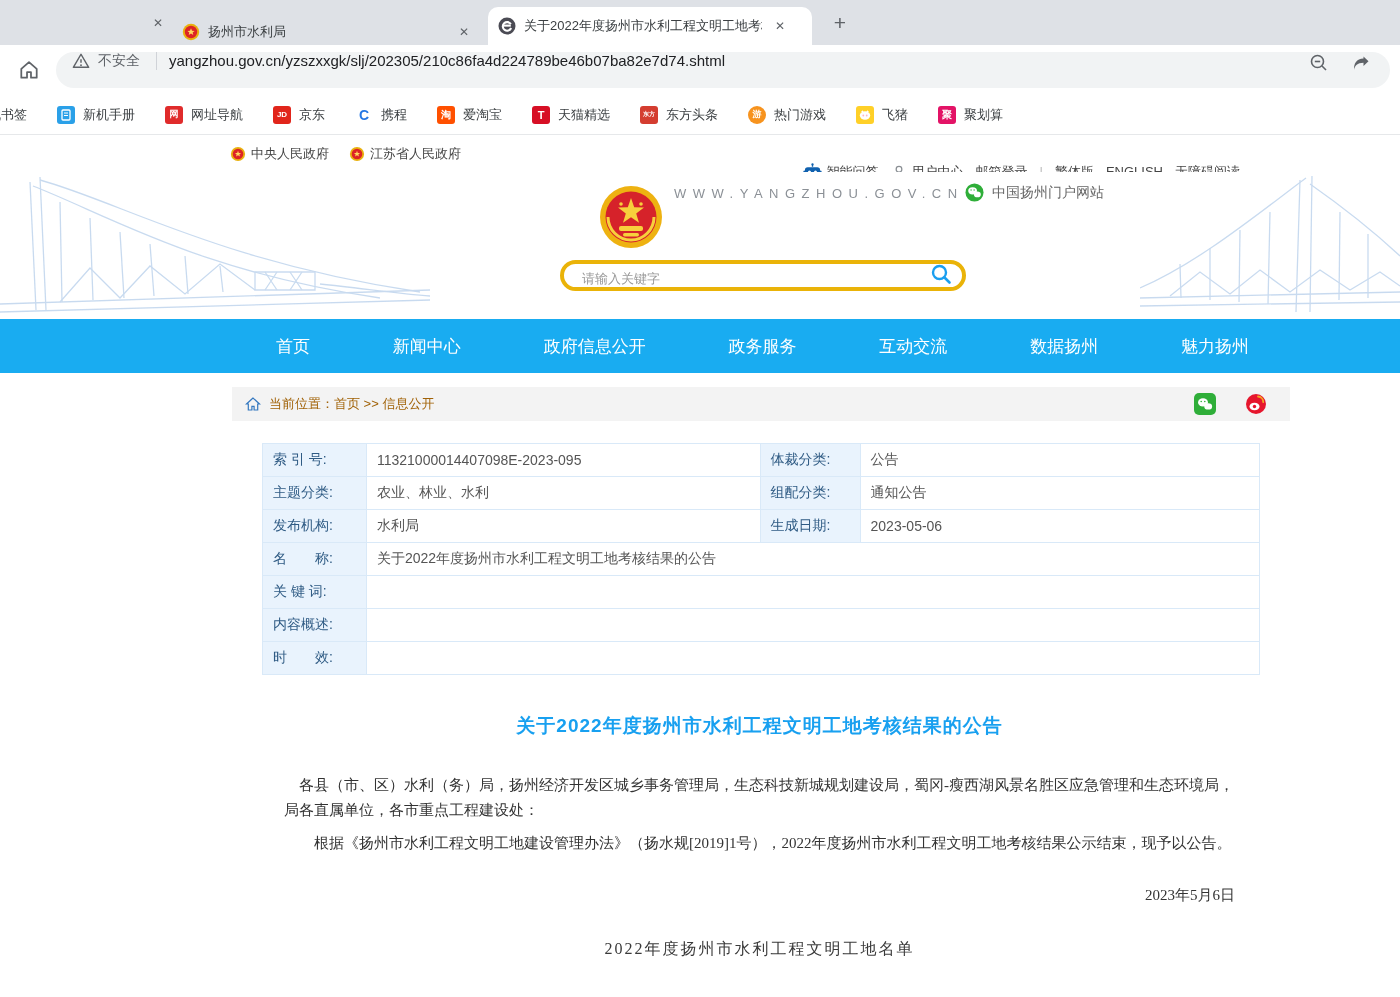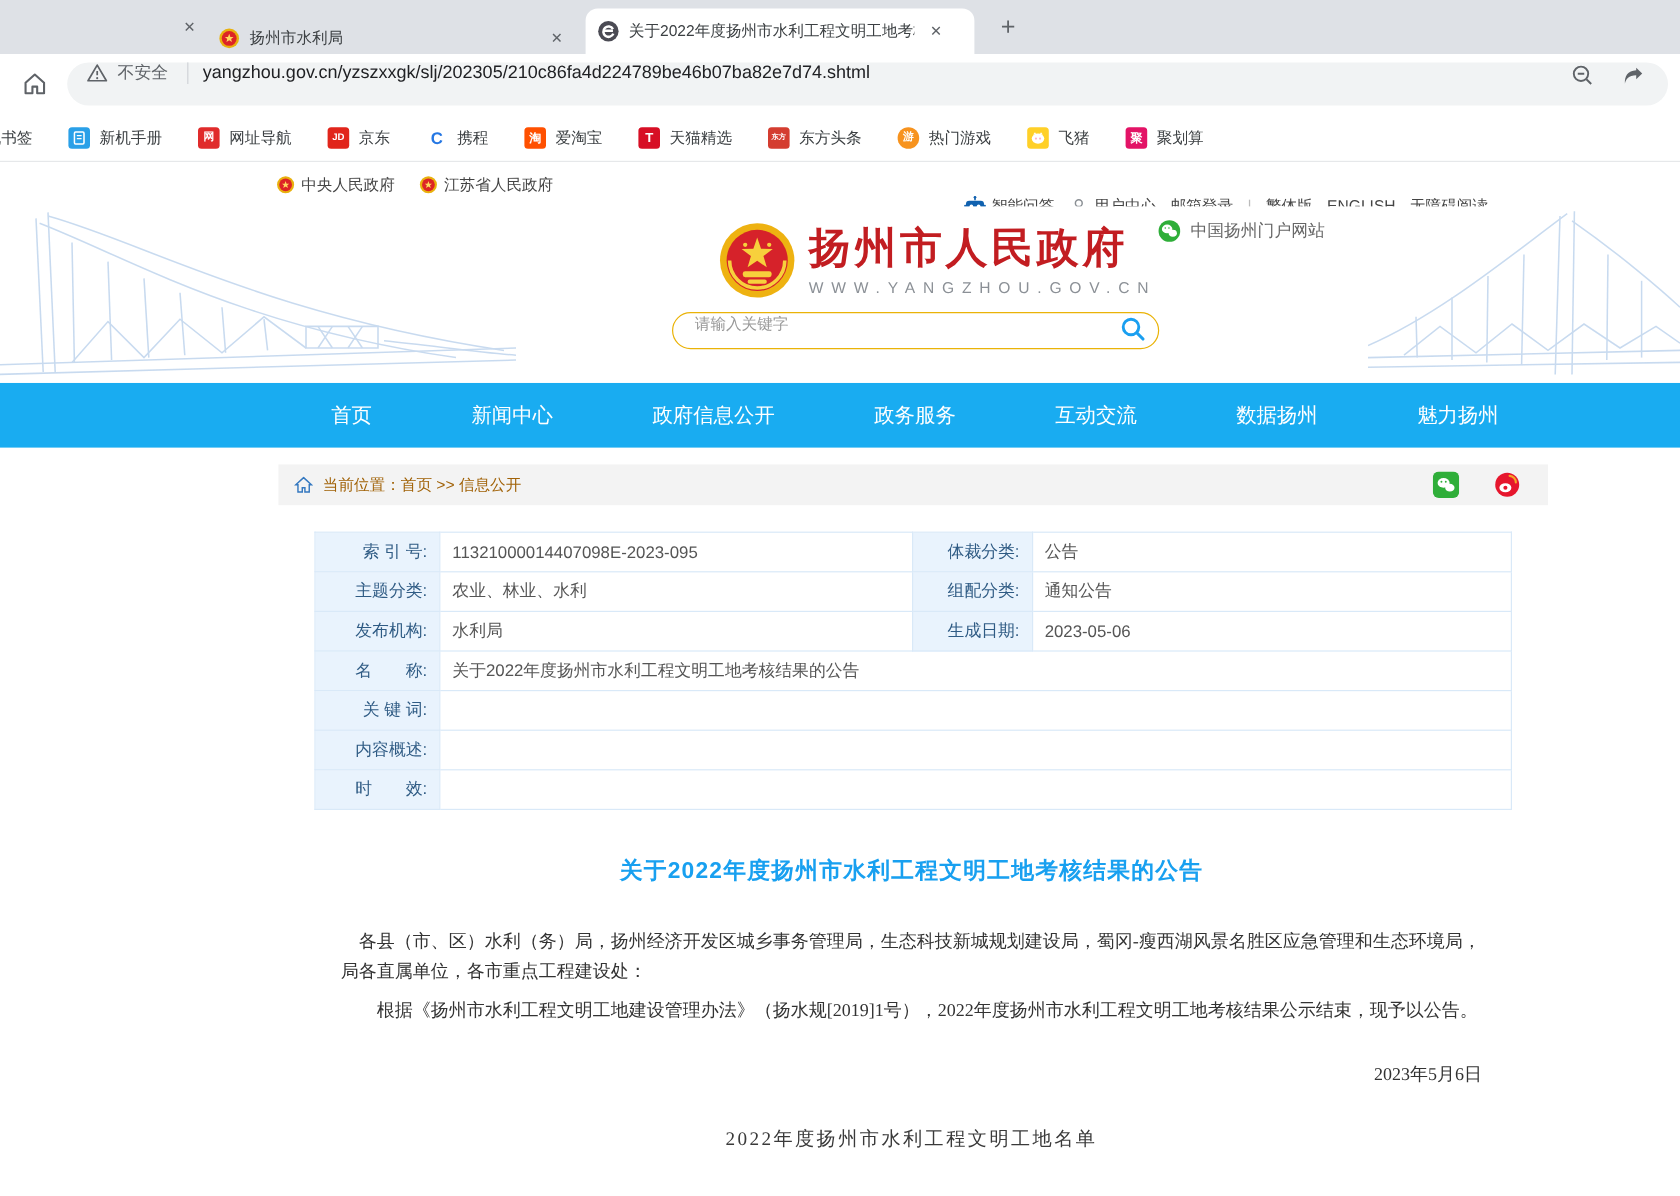--- a/index.html
+++ b/index.html
@@ -54,41 +54,41 @@
   .bridge { position:absolute; top:0; opacity:.9; }
   .bridge-left { left:0; } .bridge-right { right:0; }
   .brand { position:absolute; left:598px; top:12px; display:flex; align-items:flex-start; cursor:pointer; }
   .brand-text { margin-left:10px; }
   .site-name { font-size:35px; font-weight:bold; color:#c21d21; letter-spacing:3px;
     font-family:"Liberation Serif","DejaVu Serif",serif; line-height:46px; }
   .site-url { font-size:13px; color:#8b9096; letter-spacing:6.5px; margin-top:2px; }
   .portal { position:absolute; left:965px; top:11px; display:flex; align-items:center; gap:8px;
     font-size:14px; color:#666; cursor:pointer; }
   .searchbox { position:absolute; left:560px; top:88px; width:406px; height:31px; background:#fff;
-    border:1px solid #eab308; border-radius:16px; display:flex; align-items:flex-start; padding:0 6px 0 16px; }
+    border:4px solid #eab308; border-radius:16px; display:flex; align-items:flex-end; padding:0 6px 0 16px; }
   .searchbox input { flex:1; border:none; outline:none; font-size:13px; color:#333; background:transparent; }
   .searchbox input::placeholder { color:#999; }
   .search-btn { width:30px; height:26px; display:flex; align-items:center; justify-content:center; cursor:pointer; }
 
   
   .mainnav { height:54px; background:#19acf1; }
   .mainnav ul { list-style:none; margin:0 0 0 276px; padding:0; width:973px; height:100%;
     display:flex; justify-content:space-between; align-items:center; }
   .mainnav li { color:#fff; font-size:17px; cursor:pointer; white-space:nowrap; }
 
   
   .content { margin-left:232px; width:1058px; }
   .crumbbar { margin-top:14px; height:34px; background:#f3f3f3; display:flex; align-items:center; padding:0 13px; }
   .crumb-text { font-size:13px; color:#a16207; margin-left:8px; cursor:pointer; }
   .share-icons { margin-left:auto; display:flex; align-items:center; gap:29px; padding-right:10px; }
   .share-icons span { cursor:pointer; width:22px; height:22px; display:block; }
 
   .infotable { margin:22px 30px 0; border-collapse:collapse; width:998px; }
   .infotable td { border:1px solid #d9e9f8; height:33px; font-size:14px; padding:0 10px; }
-  .infotable td.lbl { background:#e9f3fd; color:#2f5b84; text-align:right; width:104px; white-space:nowrap; }
+  .infotable td.lbl { background:#e9f3fd; color:#2f5b84; text-align:left; width:104px; white-space:nowrap; }
   .infotable td.lbl2 { width:100px; }
   .infotable td.val { color:#555; width:394px; }
   .infotable td.val2 { width:400px; }
 
   .article { padding:0 55px 0 52px; font-family:"Liberation Serif","DejaVu Serif",serif; color:#333; }
   .article h1 { margin:38px 0 0; text-align:center; font-size:19px; color:#18a0f0;
     font-family:"Liberation Sans","DejaVu Sans",sans-serif; font-weight:bold; letter-spacing:1px; }
   .article p { font-size:15px; line-height:25px; margin:0; }
   .p1 { margin-top:34px !important; text-indent:1em; }
   .p2 { margin-top:8px !important; text-indent:2em; }
@@ -307,21 +307,20 @@
       <circle cx="33" cy="33" r="31" fill="#eeb211"></circle>
       <circle cx="33" cy="33" r="25.5" fill="#d6222a"></circle>
       <polygon points="33,14 36.2,23.3 46,23.6 38.2,29.4 41,38.8 33,33.2 25,38.8 27.8,29.4 20,23.6 29.8,23.3" fill="#f7d03c"></polygon>
       <circle cx="23" cy="20" r="1.8" fill="#f7d03c"></circle>
         <circle cx="43" cy="20" r="1.8" fill="#f7d03c"></circle>
       <rect x="21" y="42" width="24" height="5" rx="2" fill="#f7d03c"></rect>
       <rect x="25" y="49" width="16" height="3.4" rx="1.7" fill="#f7d03c"></rect>
       <path d="M10 33 a23 23 0 0 0 46 0" fill="none" stroke="#f7d03c" stroke-width="3"></path>
     </svg>
     <span class="brand-text">
-      <div class="site-name">扬州市人民政府</div>
       <div class="site-url">WWW.YANGZHOU.GOV.CN</div>
     </span>
   </div>
 
   <div class="portal">
     <svg width="19" height="19" viewBox="0 0 20 20">
       <circle cx="10" cy="10" r="9.5" fill="#2fae39"></circle>
       <ellipse cx="8" cy="8.2" rx="4.6" ry="3.8" fill="#fff"></ellipse>
       <ellipse cx="13" cy="12" rx="3.6" ry="3" fill="#fff"></ellipse>
       <circle cx="6.4" cy="7.4" r="0.7" fill="#2fae39"></circle>

